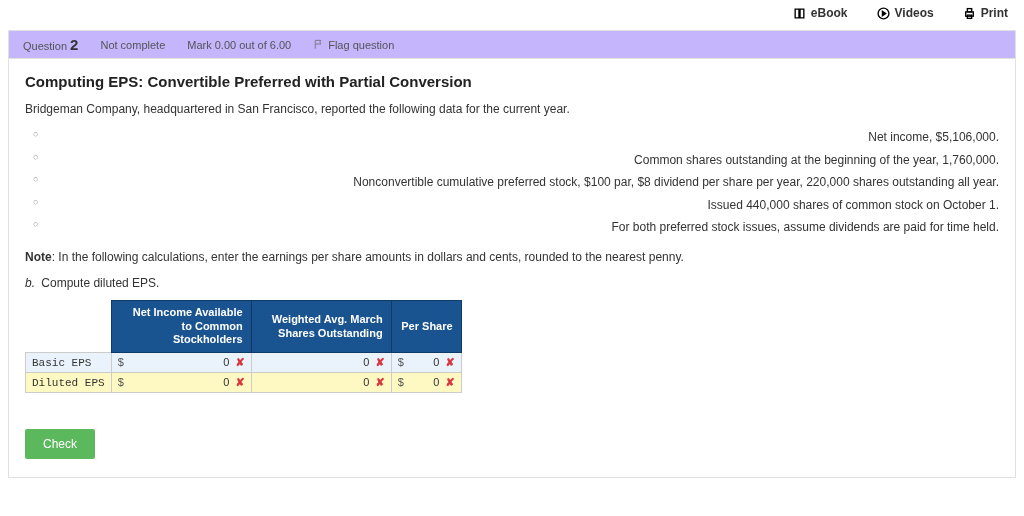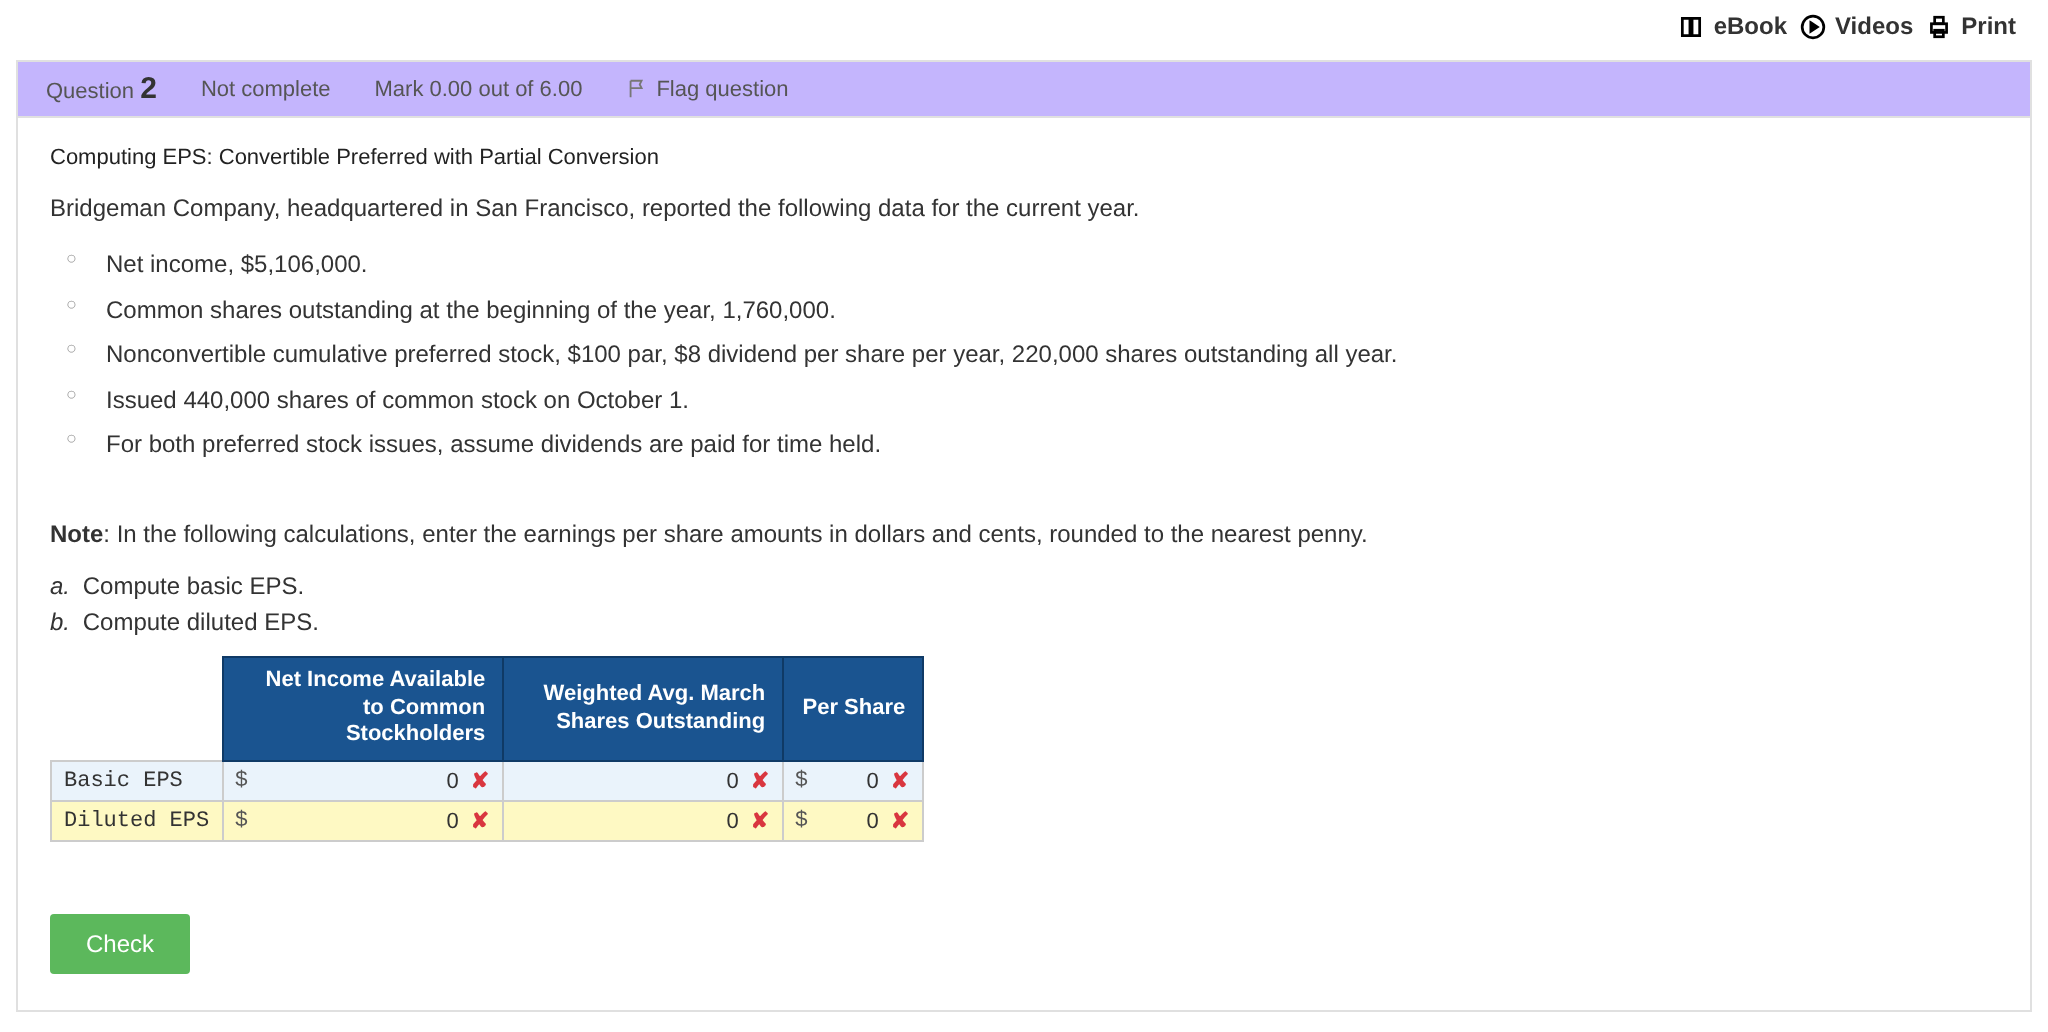--- a/index.html
+++ b/index.html
@@ -8,21 +8,21 @@
     font-size: 12px;
     background: #fff;
     color: #333;
     width: 1024px;
   }
   .topbar {
     display: flex;
     justify-content: flex-end;
     align-items: center;
     padding: 6px 16px 4px 16px;
-    gap: 6px;
+    gap: 29px;
     font-size: 12px;
     font-weight: bold;
   }
   .top-link {
     display: inline-flex;
     align-items: center;
     gap: 5px;
     cursor: pointer;
   }
   .icon { display: inline-flex; }
@@ -39,23 +39,23 @@
   }
   .qnum { font-size: 11px; }
   .qnum .num { font-size: 15px; font-weight: bold; color: #333; }
   .flag { cursor: pointer; display: inline-flex; align-items: center; gap: 4px; }
   .content {
     border: 1px solid #e0e0e0;
     border-top: none;
     margin: 0 8px 8px 8px;
     padding: 14px 16px 18px 16px;
   }
-  .title { font-weight: normal; font-size: 11px; margin-bottom: 10px; color: #222; }
+  .title { font-weight: bold; font-size: 15px; margin-bottom: 10px; color: #222; }
   .intro { margin-bottom: 8px; line-height: 1.5; }
-  ul.bullets { list-style: none; padding-left: 18px; margin-bottom: 24px; }
+  ul.bullets { list-style: none; padding-left: 18px; margin-bottom: 9px; text-align: right; }
   ul.bullets li { position: relative; padding: 2px 0 2px 10px; line-height: 1.55; }
   ul.bullets li::before {
     content: "○";
     position: absolute;
     left: -10px;
     top: 2px;
     font-size: 9px;
     color: #999;
   }
   .note { margin-bottom: 10px; line-height: 1.5; }
@@ -154,21 +154,20 @@
     <li>Net income, $5,106,000.</li>
     <li>Common shares outstanding at the beginning of the year, 1,760,000.</li>
     <li>Nonconvertible cumulative preferred stock, $100 par, $8 dividend per share per year, 220,000 shares outstanding all year.</li>
     <li>Issued 440,000 shares of common stock on October 1.</li>
     <li>For both preferred stock issues, assume dividends are paid for time held.</li>
   </ul>
   <div class="note">
     <b>Note</b><span>: In the following calculations, enter the earnings per share amounts in dollars and cents, rounded to the nearest penny.</span>
   </div>
   <div class="tasks">
-    <div><span class="tlabel">a.</span> <span>Compute basic EPS.</span></div>
     <div><span class="tlabel">b.</span> <span>Compute diluted EPS.</span></div>
   </div>
 
   <table class="eps">
     <tbody>
         <tr>
       <th style="background:transparent;border:none;"></th>
       <th>Net Income Available to Common Stockholders</th>
       <th>Weighted Avg. March Shares Outstanding</th>
       <th>Per Share</th>

